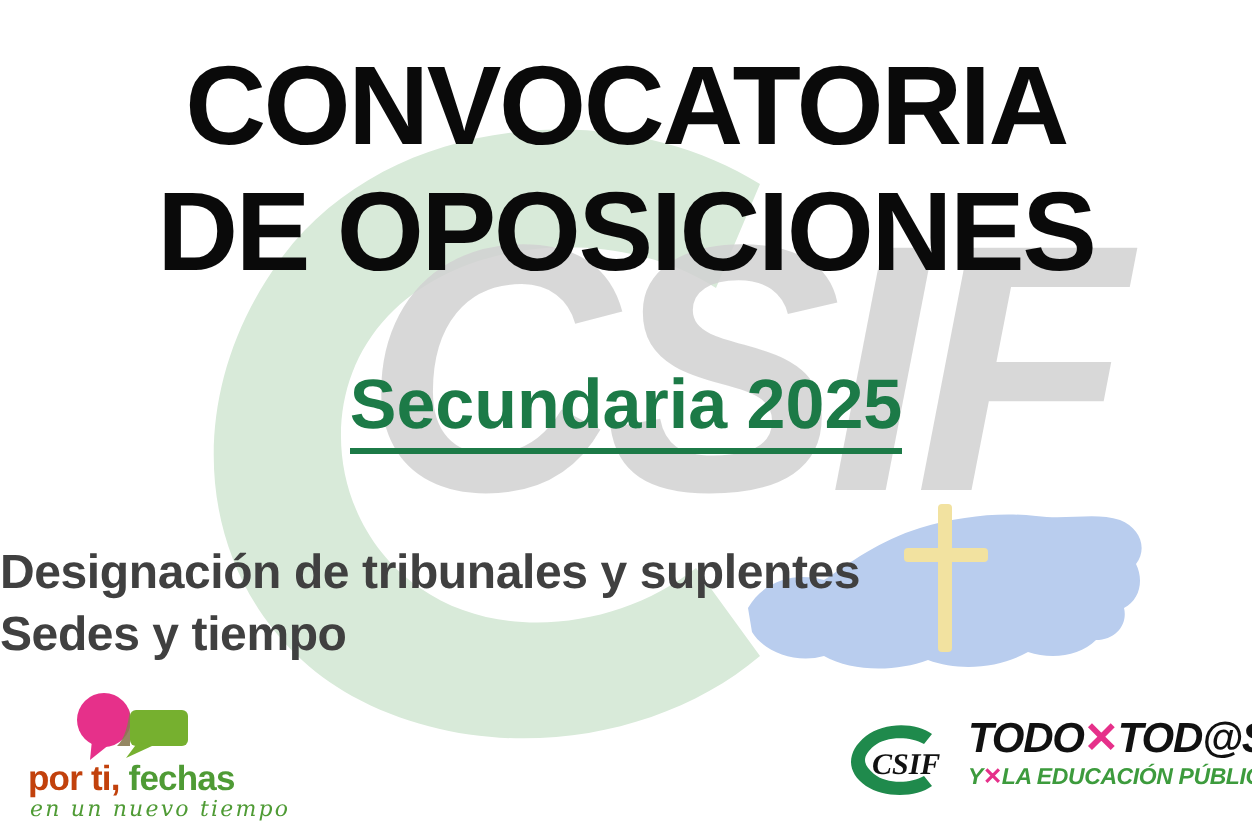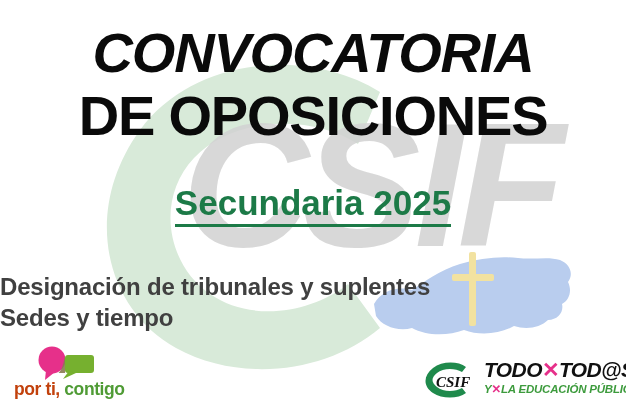--- a/index.html
+++ b/index.html
@@ -61,21 +61,21 @@
     right: 0;
     top: 22px;
     text-align: center;
     color: #0a0a0a;
     font-size: 56px;
     font-weight: bold;
     line-height: 1.12;
     letter-spacing: -1.2px;
     white-space: nowrap;
   }
-  .headline .l1 { display: block; font-style: italic; }
+  .headline .l1 { display: block; }
   .headline .l2 { display: block; }
 
   
   .subtitle {
     position: absolute;
     left: 0;
     right: 0;
     top: 183px;
     text-align: center;
     color: #1c7a47;
@@ -218,22 +218,23 @@
   <div class="logo-left">
     <svg class="bubbles" viewBox="0 0 70 35">
       <circle cx="20" cy="14" r="13.5" fill="#e6308a"></circle>
       <path d="M14 24 L13 34 L23 26 Z" fill="#e6308a"></path>
       <rect x="33" y="9" width="29" height="18" rx="3" fill="#76b02f"></rect>
       <path d="M37 25 L31 33 L44 27 Z" fill="#76b02f"></path>
       <path d="M33 9 L33 27 L26.5 27 C 30.5 23.5, 32 16, 33 9 Z" fill="#8a7a52" opacity=".9"></path>
     </svg>
     <div class="words">
       <span class="w-por">por ti,</span>
-      <span class="w-contigo">contigo</span>
+      <span class="w-contigo">fechas</span>
     </div>
+    <div class="tagline">en un nuevo tiempo</div>
   </div>
 
   <div class="logo-right">
     <svg class="csif-mark" viewBox="0 0 56 36">
       <path d="M44 5 C 36 -1, 20 -1, 11 6 C 1 14, 1 24, 11 31 C 20 37, 36 37, 44 31
                L 40 26 C 33 30, 21 30, 15 25 C 9 20, 9 16, 15 11 C 21 6, 33 6, 40 10 Z" fill="#1f8a4c"></path>
       <text x="14" y="25" font-family="Liberation Serif, serif" font-size="15" font-weight="bold" font-style="italic" fill="#111111">CSIF</text>
     </svg>
     <div class="todo-wrap">
       <div class="todo-line1"><span>TODO</span><span class="xm">✕</span><span>TOD@S</span></div>

